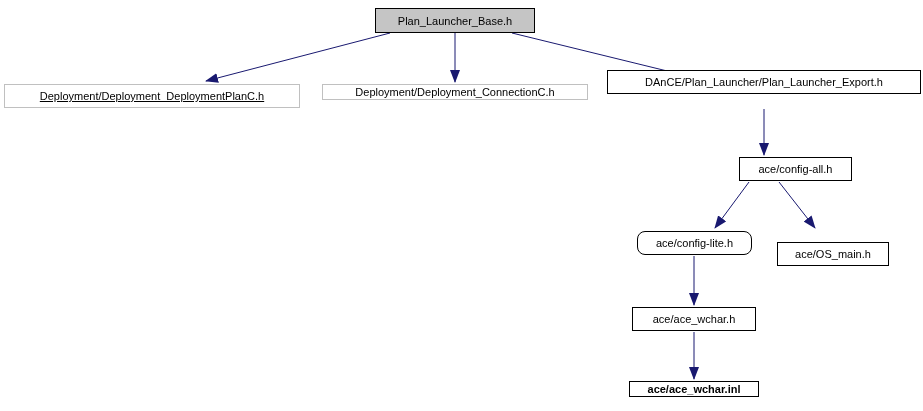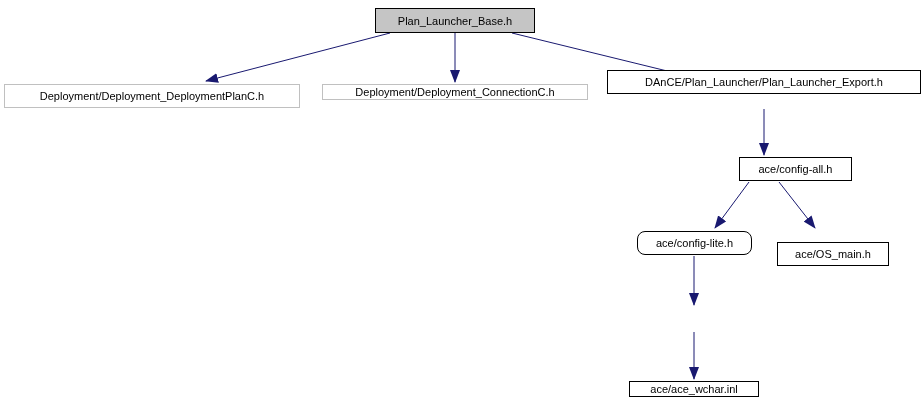--- a/index.html
+++ b/index.html
@@ -63,28 +63,29 @@
     <line x1="512" y1="33" x2="708" y2="81" marker-end="url(#arrow)"></line>
     <line x1="764" y1="109" x2="764" y2="155" marker-end="url(#arrow)"></line>
     <line x1="749" y1="182" x2="715" y2="228" marker-end="url(#arrow)"></line>
     <line x1="779" y1="182" x2="815" y2="228" marker-end="url(#arrow)"></line>
     <line x1="694" y1="256" x2="694" y2="305" marker-end="url(#arrow)"></line>
     <line x1="694" y1="332" x2="694" y2="379" marker-end="url(#arrow)"></line>
   </svg>
 
   <div class="node root" style="left:375px; top:8px;  width:160px; height:25px;">Plan_Launcher_Base.h</div>
 
-  <div class="node muted" style="left:4px;   top:84px; width:296px; height:24px;">Deployment/Deployment_DeploymentPlanC.h</div>
+  <div class="node muted" style="left:4px;   top:84px; width:296px; height:24px;text-decoration:underline;">Deployment/Deployment_DeploymentPlanC.h</div>
 
   <div class="node muted" style="left:322px; top:84px; width:266px; height:16px;">Deployment/Deployment_ConnectionC.h</div>
 
   <div class="node" style="left:607px; top:70px; width:314px; height:24px;">DAnCE/Plan_Launcher/Plan_Launcher_Export.h</div>
 
   <div class="node" style="left:707px; top:157px; width:113px; height:24px;margin-left:32px;">ace/config-all.h</div>
 
   <div class="node" style="left:637px; top:231px; width:115px; height:24px;border-radius:8px;">ace/config-lite.h</div>
 
   <div class="node" style="left:777px; top:242px; width:112px; height:24px;">ace/OS_main.h</div>
 
+  <div class="node" style="left:632px; top:307px; width:124px; height:24px;">ace/ace_wchar.h</div>
 
-  <div class="node" style="left:629px; top:381px; width:130px; height:16px;">ace/ace_wchar.inl</div>
+  <div class="node" style="left:629px; top:381px; width:130px; height:16px;font-weight:bold;">ace/ace_wchar.inl</div>
 
 </div>
 
 </body></html>

